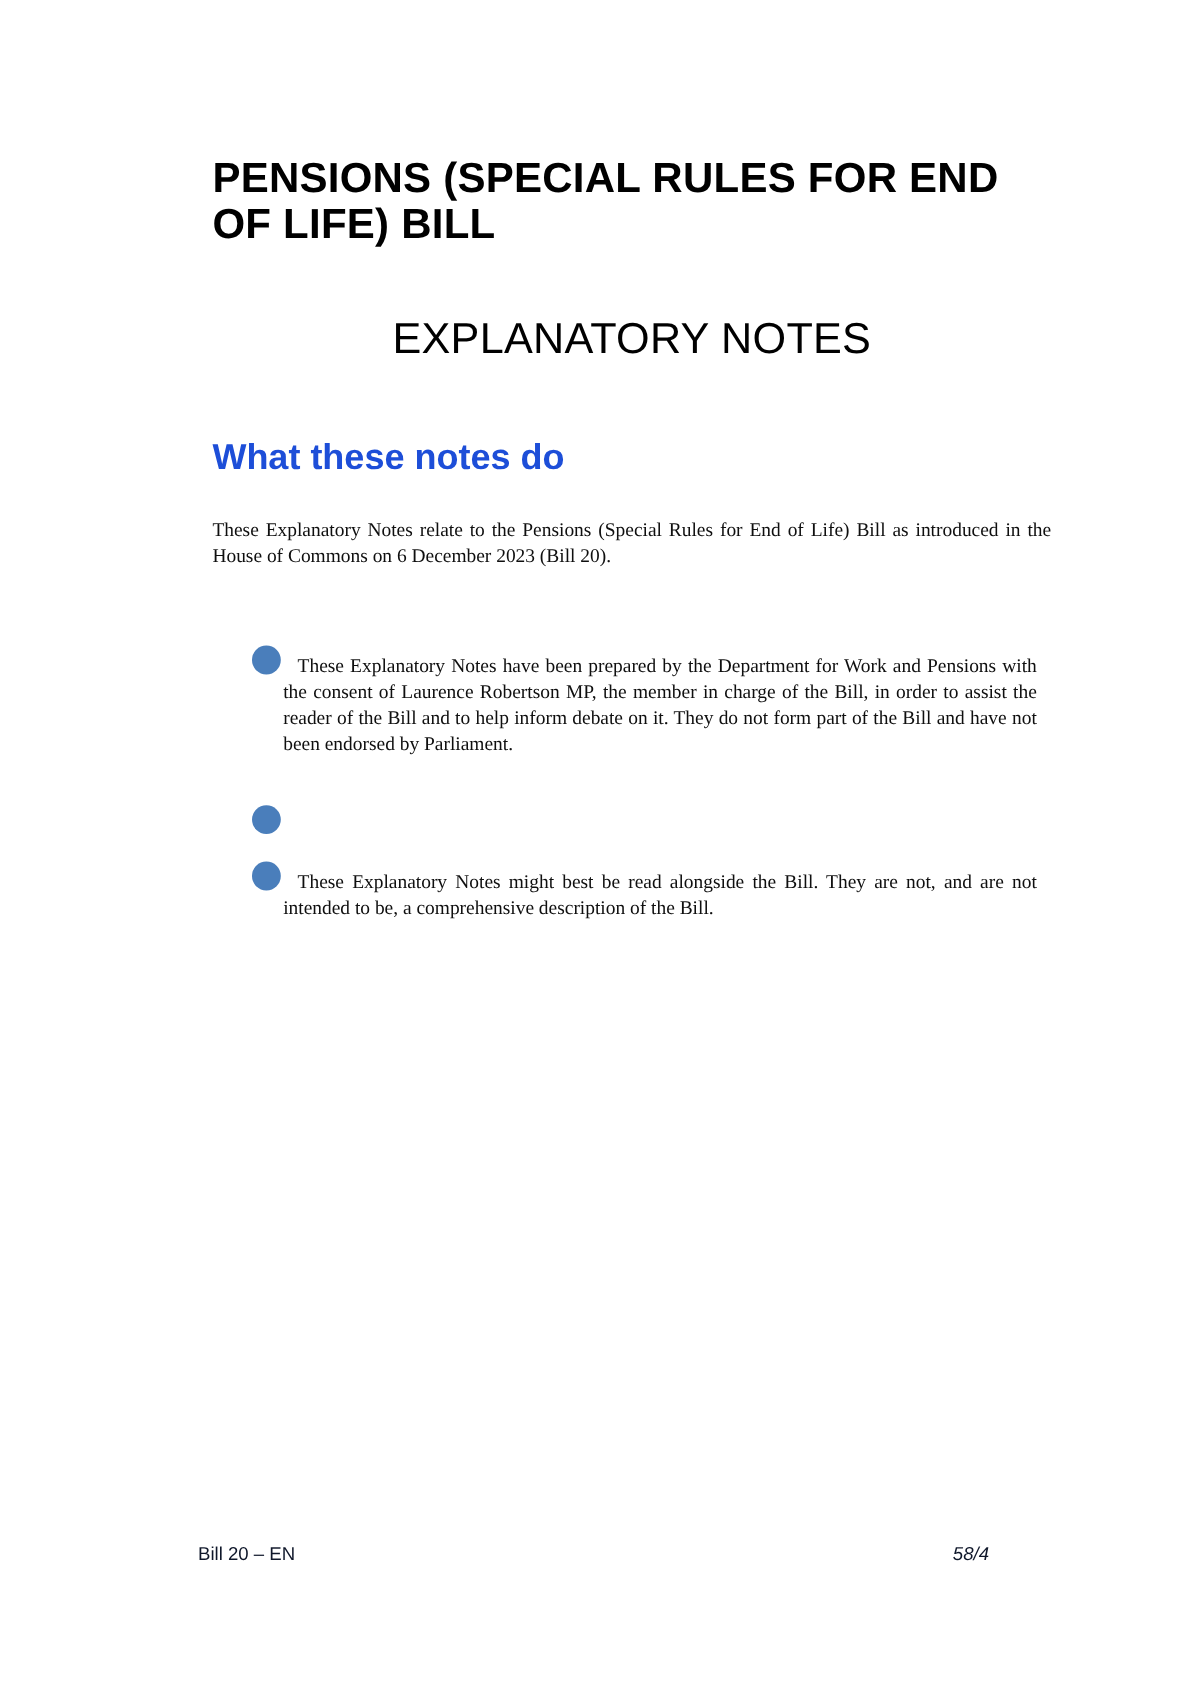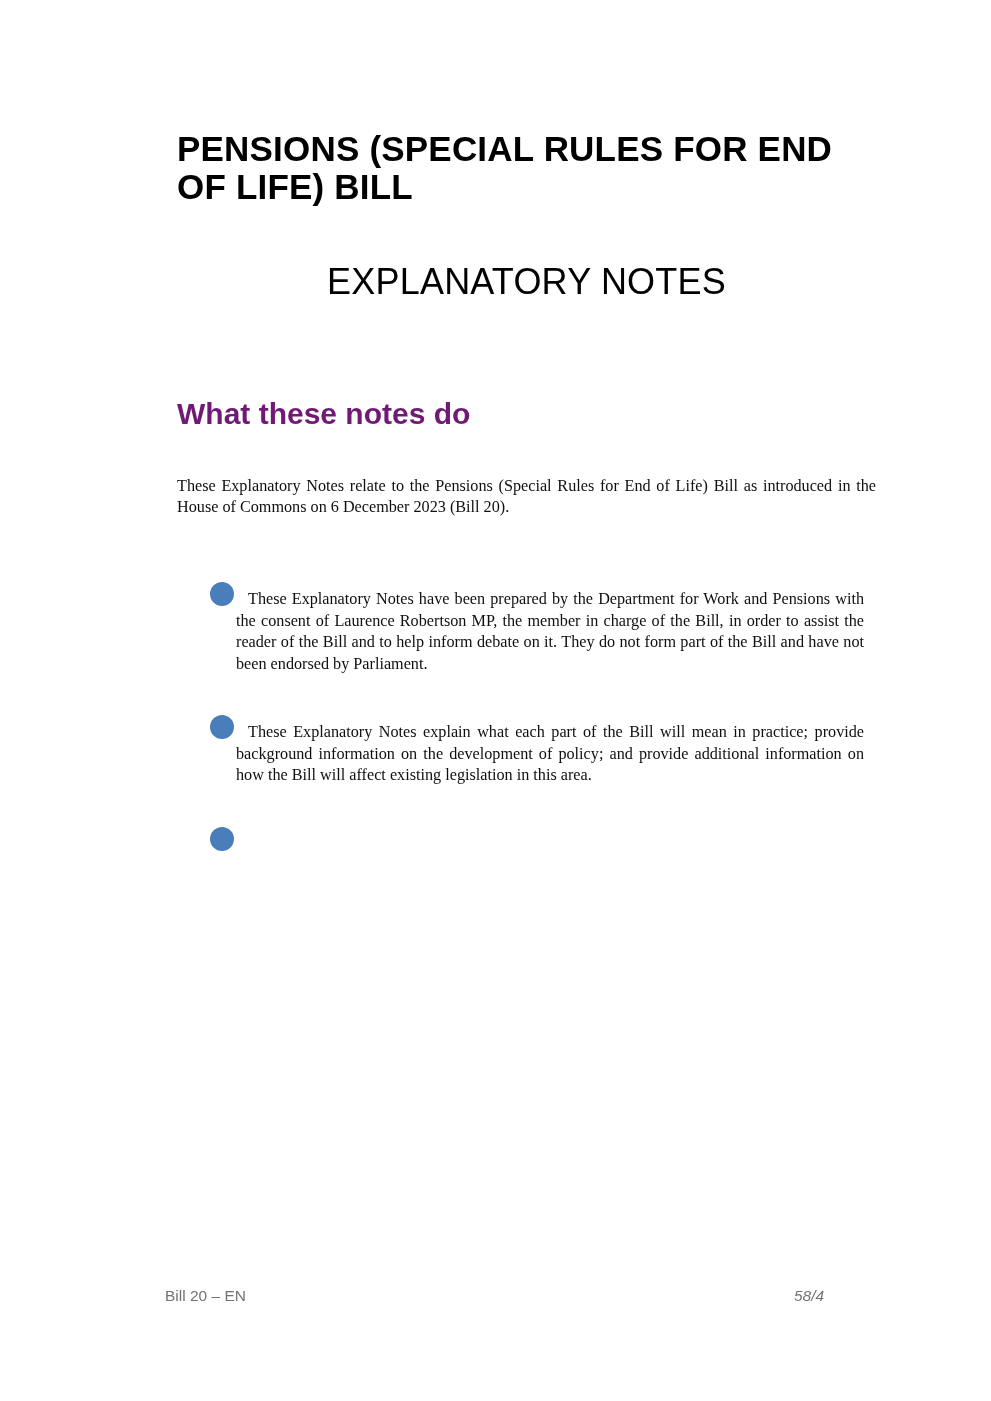--- a/index.html
+++ b/index.html
@@ -36,29 +36,29 @@
     margin-top: 32px;
     font-family: "Liberation Sans", sans-serif;
     font-weight: 400;
     font-size: 36px;
     line-height: 40px;
     letter-spacing: 0.2px;
     color: #000000;
     text-align: center;
   }
   .section-heading {
-    margin-top: 70px;
+    margin-top: 38px;
     font-family: "Liberation Sans", sans-serif;
     font-weight: 700;
     font-size: 30px;
     line-height: 36px;
-    color: #701a75;
+    color: #1d4ed8;
   }
   .intro {
-    margin-top: 20px;
+    margin-top: 8px;
     font-size: 16.2px;
     line-height: 21px;
     text-align: justify;
     color: #0f0f0f;
   }
   .bullet-list {
     list-style: none;
     margin-top: 35px;
   }
   .bullet-item {
@@ -81,21 +81,21 @@
   }
   .footer {
     position: absolute;
     left: 141px;
     top: 1261px;
     width: 747px;
     height: 22px;
     font-family: "Liberation Sans", sans-serif;
     font-size: 15.5px;
     line-height: 22px;
-    color: #737373;
+    color: #0f172a;
   }
   .footer-left {
     position: absolute;
     left: 0;
     top: 0;
   }
   .footer-right {
     position: absolute;
     left: 629px;
     top: 0;
@@ -116,24 +116,24 @@
 
     <p class="intro">These Explanatory Notes relate to the Pensions (Special Rules for End of Life) Bill as introduced in the House of Commons on 6 December 2023 (Bill 20).</p>
 
     <ul class="bullet-list">
       <li class="bullet-item">
         <span class="bullet-dot"></span>
         <span>These Explanatory Notes have been prepared by the Department for Work and Pensions with the consent of Laurence Robertson MP, the member in charge of the Bill, in order to assist the reader of the Bill and to help inform debate on it. They do not form part of the Bill and have not been endorsed by Parliament.</span>
       </li>
       <li class="bullet-item">
         <span class="bullet-dot"></span>
-        <span>These Explanatory Notes explain what each part of the Bill will mean in practice; provide background information on the development of policy; and provide additional information on how the Bill will affect existing legislation in this area.</span>
       </li>
       <li class="bullet-item">
         <span class="bullet-dot"></span>
+        <span>These Explanatory Notes might best be read alongside the Bill. They are not, and are not intended to be, a comprehensive description of the Bill.</span>
       </li>
     </ul>
 
   </div>
 
   <div class="footer">
     <span class="footer-left">Bill 20 – EN</span>
     <span class="footer-right">58/4</span>
   </div>
 </div>

